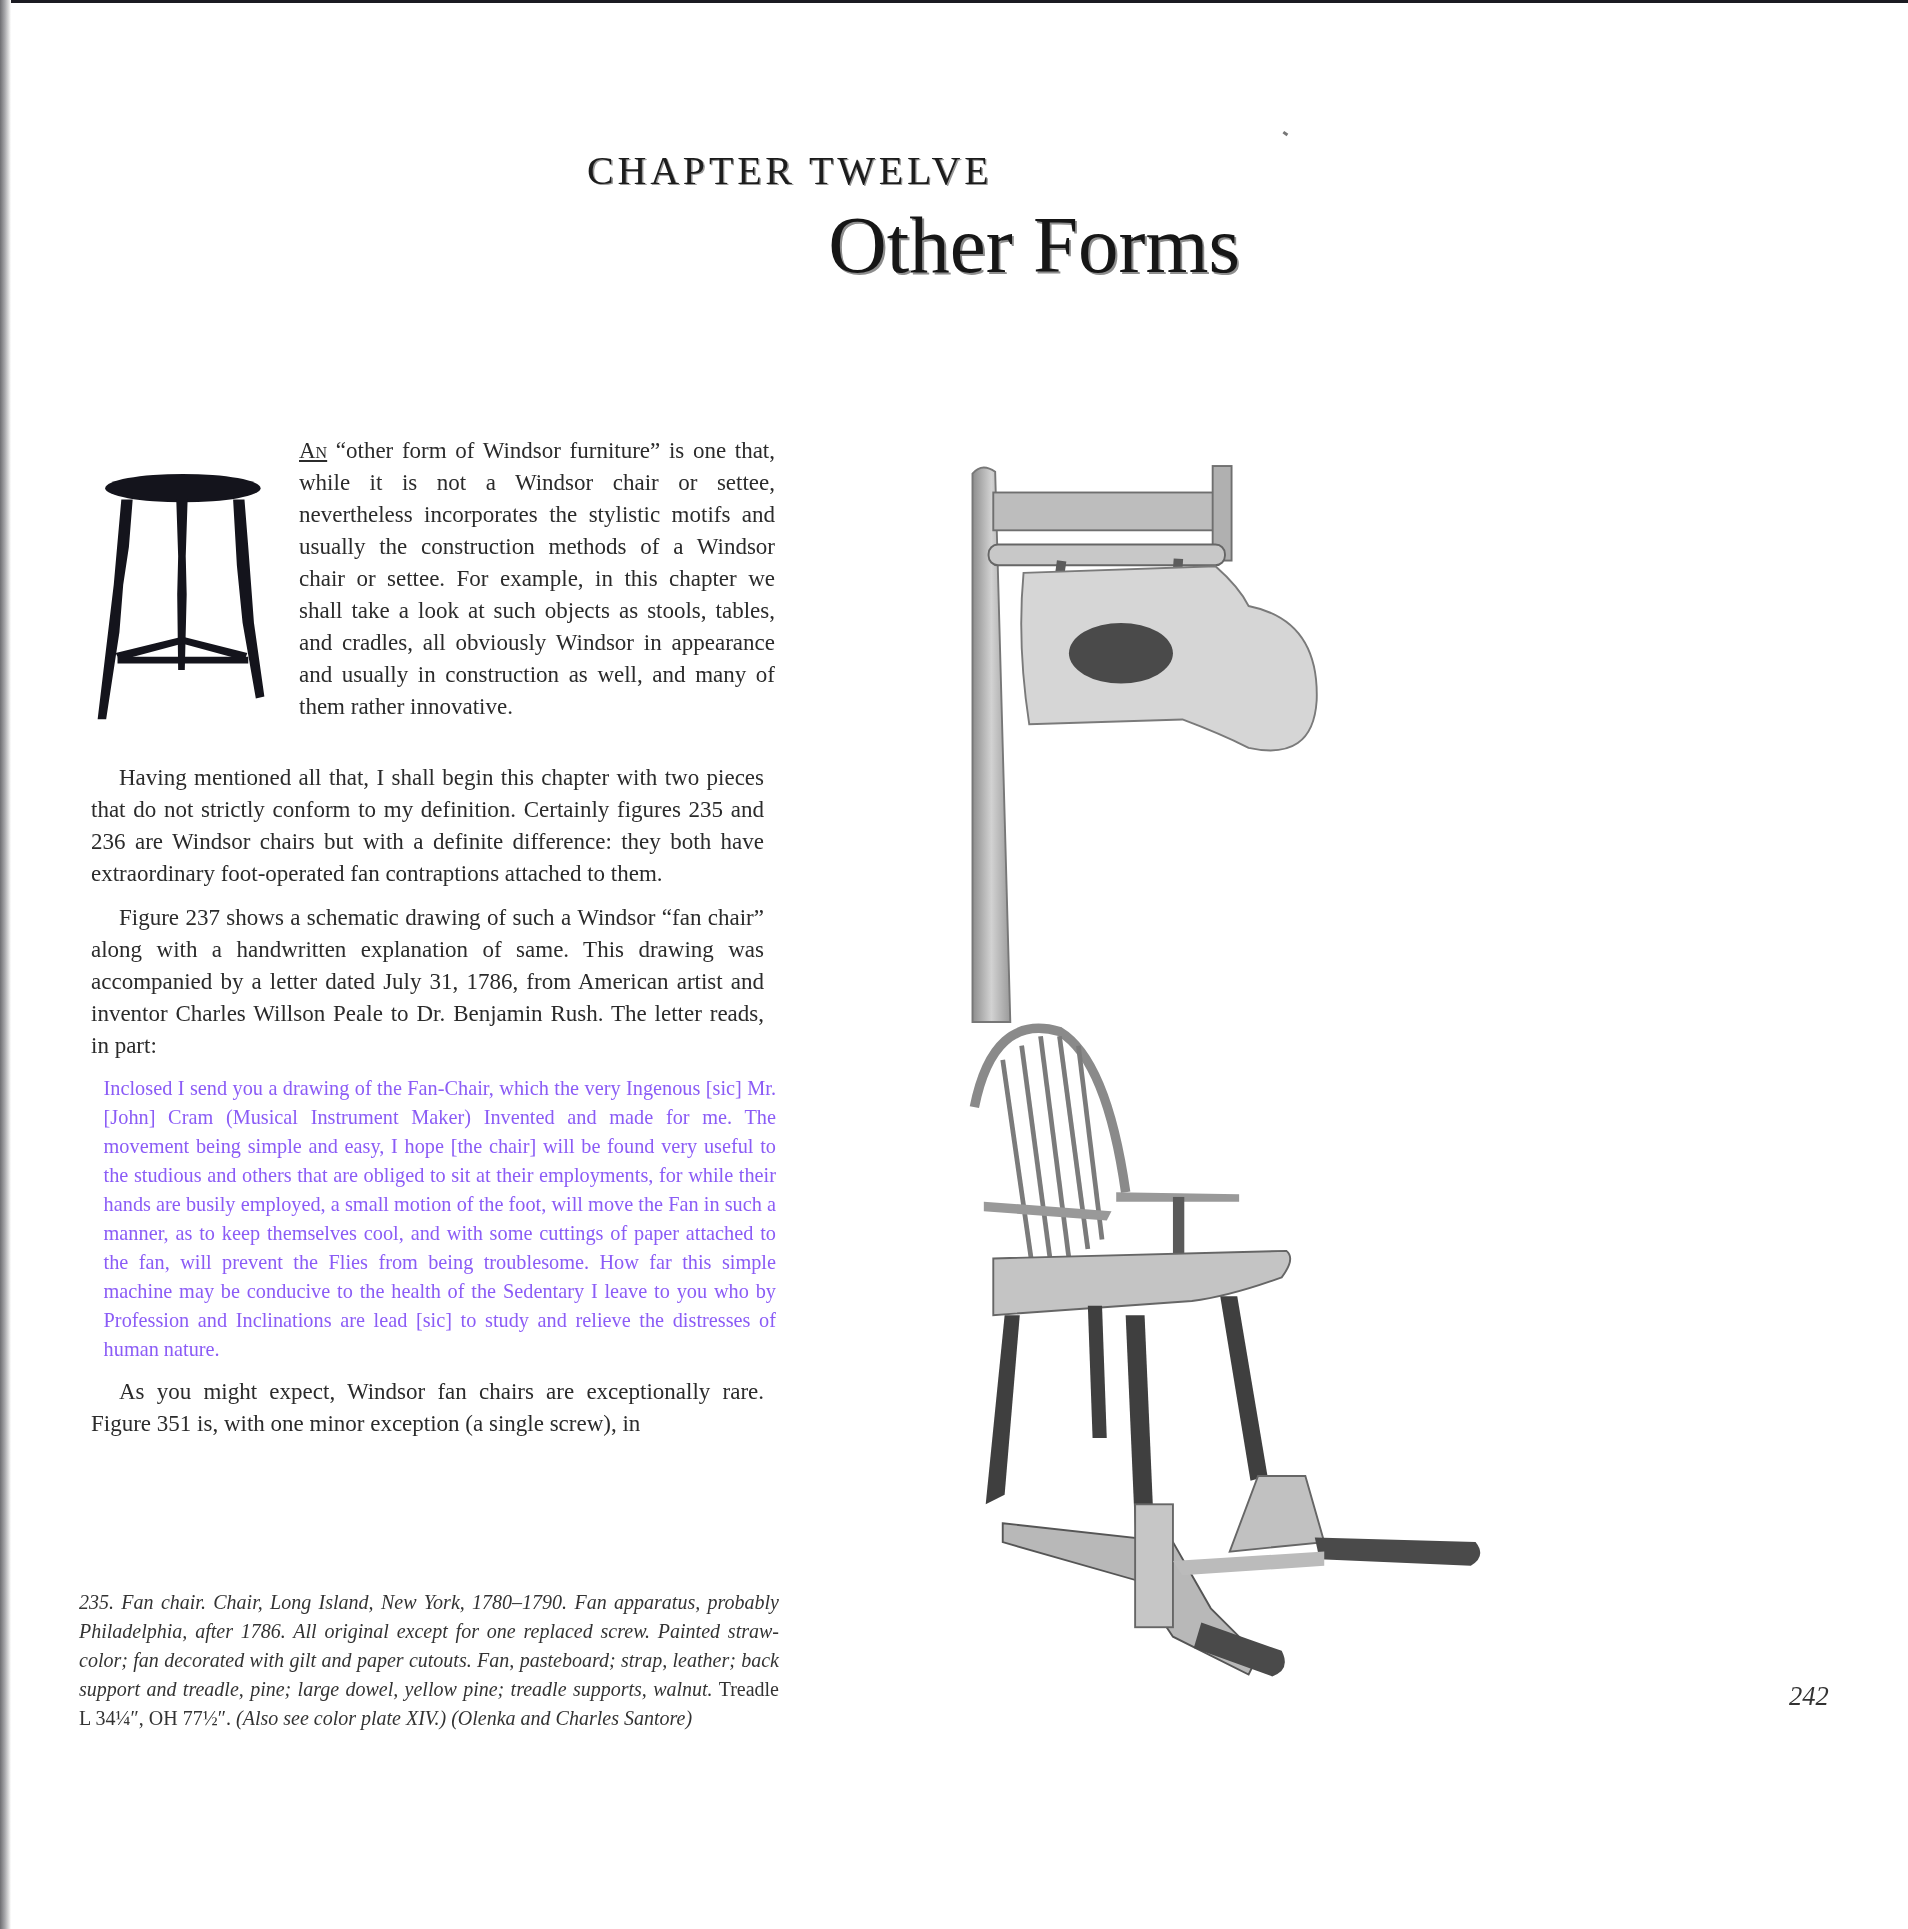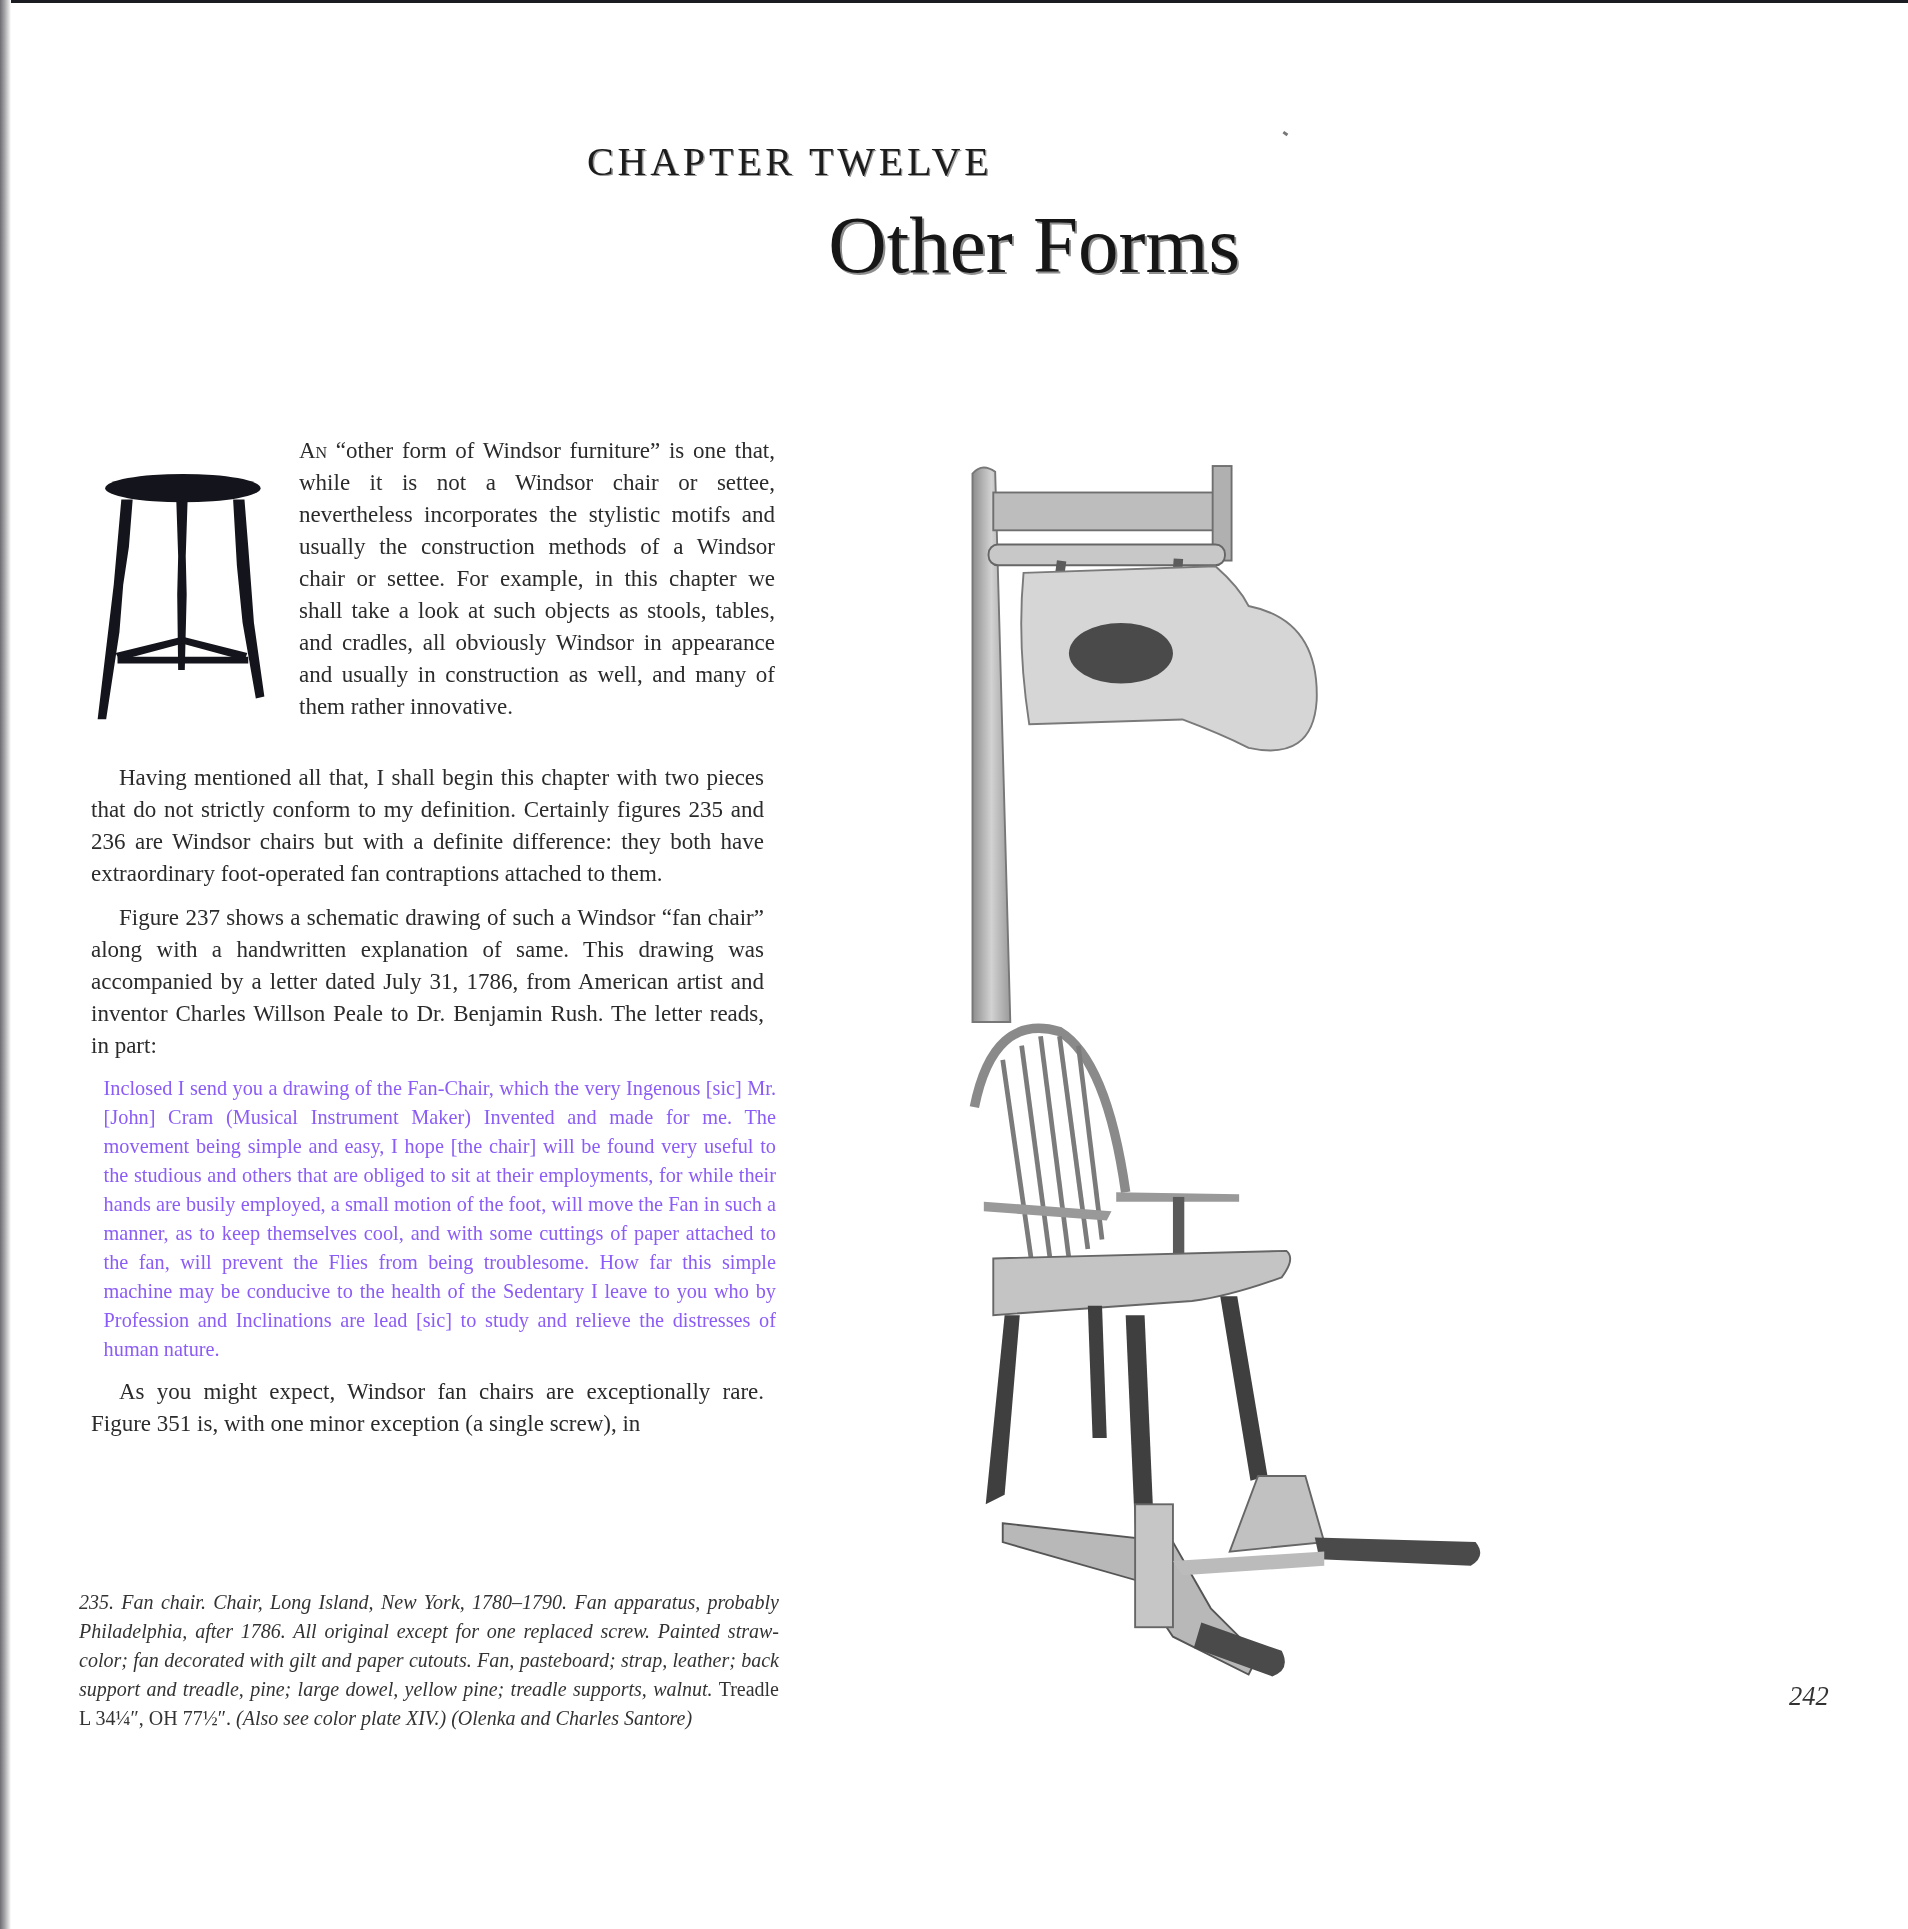--- a/index.html
+++ b/index.html
@@ -8,41 +8,41 @@
     background: #ffffff;
     font-family: "Liberation Serif", "DejaVu Serif", serif;
     color: #2a2a2a;
   }
   .top-edge { position: absolute; left: 0; top: 0; width: 1909px; height: 2.8px; background: #1b1b22; }
   .spine-shadow {
     position: absolute; left: 0; top: 0; width: 11.4px; height: 1930px;
     background: linear-gradient(to right, #6e6e72 0%, #a9a9ac 45%, #e6e6e6 85%, #ffffff 100%);
   }
   .chapter-label {
-    position: absolute; left: 587px; top: 138px; width: 464px;
+    position: absolute; left: 587px; top: 147px; width: 464px;
     font-size: 40px; letter-spacing: 3.8px; color: #1c1c1c;
     text-shadow: 1.4px 1.4px 0 #9a9a9a;
   }
   .chapter-title {
     position: absolute; left: 407px; top: 197px; width: 833px; text-align: right;
     font-size: 81px; line-height: 97px; color: #161616;
     text-shadow: 1.9px 1.9px 0 #8e8e8e;
   }
   .body-text {
     position: absolute; font-size: 23px; line-height: 32px; color: #2b2b2b;
     text-align: justify;
   }
   .p1 { left: 299px; top: 435px; width: 476px; }
   .p-rest { left: 79px; top: 750px; width: 697px; }
   .p-rest p { margin: 12px; text-indent: 28px; }
   .quote {
     margin: 9.5px 0 9.5px 24.6px !important; text-indent: 0 !important;
     font-size: 20.3px; line-height: 29px; color: #8b5cf6;
   }
-  .smallcaps { font-variant: small-caps; }
+  .smallcaps { font-variant: small-caps; text-decoration: underline; }
   .caption {
     position: absolute; left: 79px; top: 1552px; width: 700px;
     font-size: 20px; line-height: 29px; font-style: italic; color: #333; text-align: justify; margin-top: 36px;
   }
   .caption .upright { font-style: normal; }
   .page-number {
     position: absolute; left: 1789px; top: 1681px; font-size: 26.5px; font-style: italic; color: #333;
   }
   .stool { position: absolute; left: 91px; top: 471px; width: 180px; height: 256px; }
   .fanchair { position: absolute; left: 946px; top: 454px; width: 539px; height: 1259px; }

